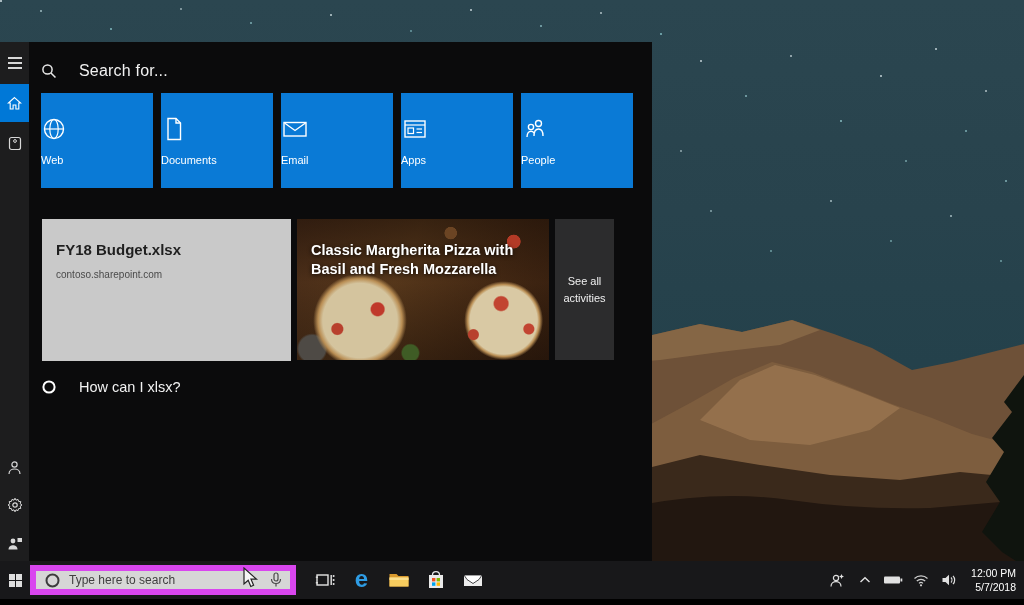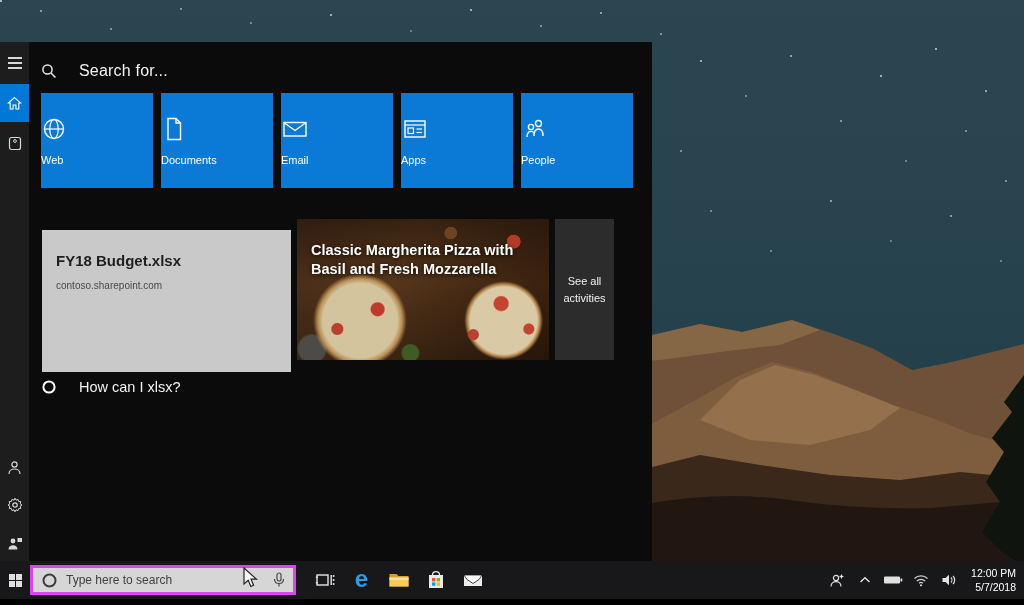--- a/index.html
+++ b/index.html
@@ -60,21 +60,21 @@
   .tiles { position:absolute; left:41px; top:51px; display:flex; gap:8px; }
   .tile {
     width:112px; height:95px; background:#0a7ad6; border:none; cursor:pointer;
     display:flex; flex-direction:column; align-items:flex-start; justify-content:center; gap:9px;
     color:#fff; font-family:inherit;
   }
   .tile-label { font-size:11px; color:#fff; }
 
   .cards { position:absolute; left:42px; top:177px; display:flex; gap:6px; }
   .card-doc {
-    width:249px; height:142px; background:#c9c9c9; cursor:pointer; position:relative;margin-top:11px;
+    width:249px; height:142px; background:#c9c9c9; cursor:pointer; position:relative;
   }
   .card-doc .doc-title { position:absolute; left:14px; top:22px; font-size:15px; font-weight:bold; color:#1f1f1f; }
   .card-doc .doc-src { position:absolute; left:14px; top:50px; font-size:10px; color:#4a4a4a; }
   .card-img {
     width:252px; height:141px; cursor:pointer; position:relative; overflow:hidden;
     background:
       radial-gradient(circle 12px at 86% 16%, #b33a26 0 55%, rgba(0,0,0,0) 60%),
       radial-gradient(circle 10px at 61% 10%, #6b4423 0 60%, rgba(0,0,0,0) 65%),
       radial-gradient(circle 15px at 81% 60%, #c24431 0 45%, rgba(0,0,0,0) 55%),
       radial-gradient(circle 11px at 92% 78%, #c24431 0 45%, rgba(0,0,0,0) 55%),
@@ -111,21 +111,21 @@
   
   .taskbar {
     position:absolute; left:0; top:561px; width:1024px; height:38px; background:#18181a;
     display:flex; align-items:center;
   }
   .letterbox { position:absolute; left:0; top:599px; width:1024px; height:6px; background:#000; }
   .start-btn { width:30px; height:38px; display:flex; align-items:center; justify-content:center; cursor:pointer; }
   .win-logo { display:grid; grid-template-columns:6px 6px; grid-template-rows:6px 6px; gap:1px; }
   .win-logo span { background:#dedede; }
   .tb-search {
-    position:relative; width:266px; height:30px; background:#d6d6d6; border:3px solid #d946ef;
+    position:relative; width:266px; height:30px; background:#d6d6d6; border:6px solid #d946ef;
     display:flex; align-items:center; gap:8px; padding:0 8px; cursor:text;
   }
   .tb-search input {
     flex:1; border:none; background:transparent; outline:none;
     font-size:12px; color:#333; font-family:inherit;
   }
   .tb-search input::placeholder { color:#404040; opacity:1; }
   .tb-icons { display:flex; align-items:center; margin-left:10px; }
   .tb-btn { width:37px; height:38px; display:flex; align-items:center; justify-content:center; cursor:pointer; }
   .edge-e { font-size:24px; font-weight:bold; color:#2e9ce4; line-height:1; transform:translateY(-1px); }

